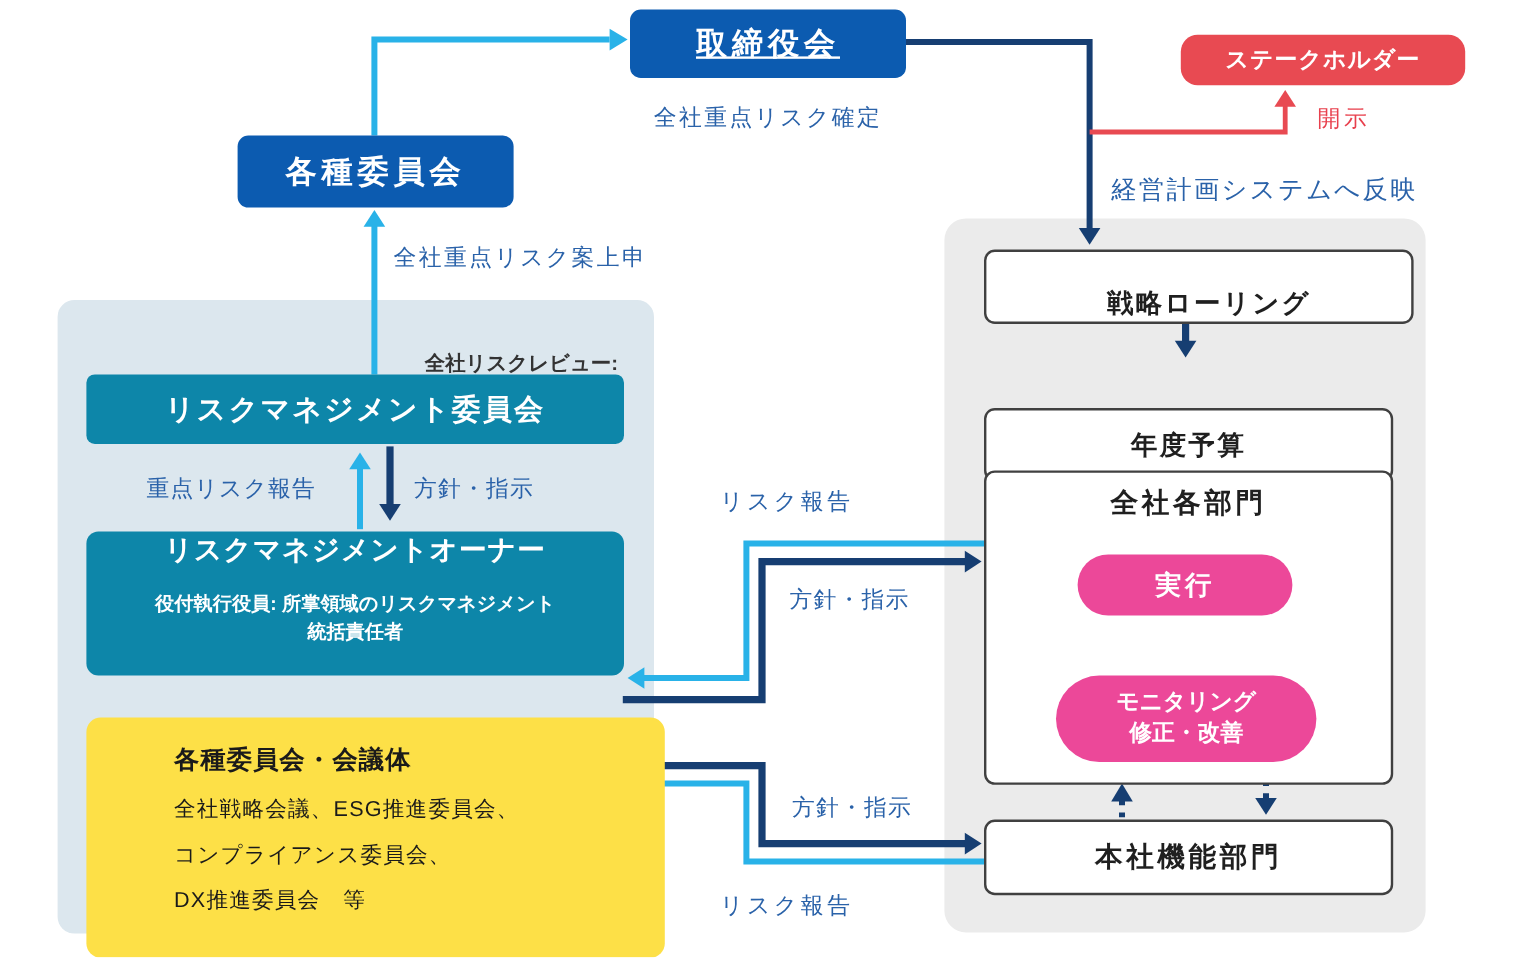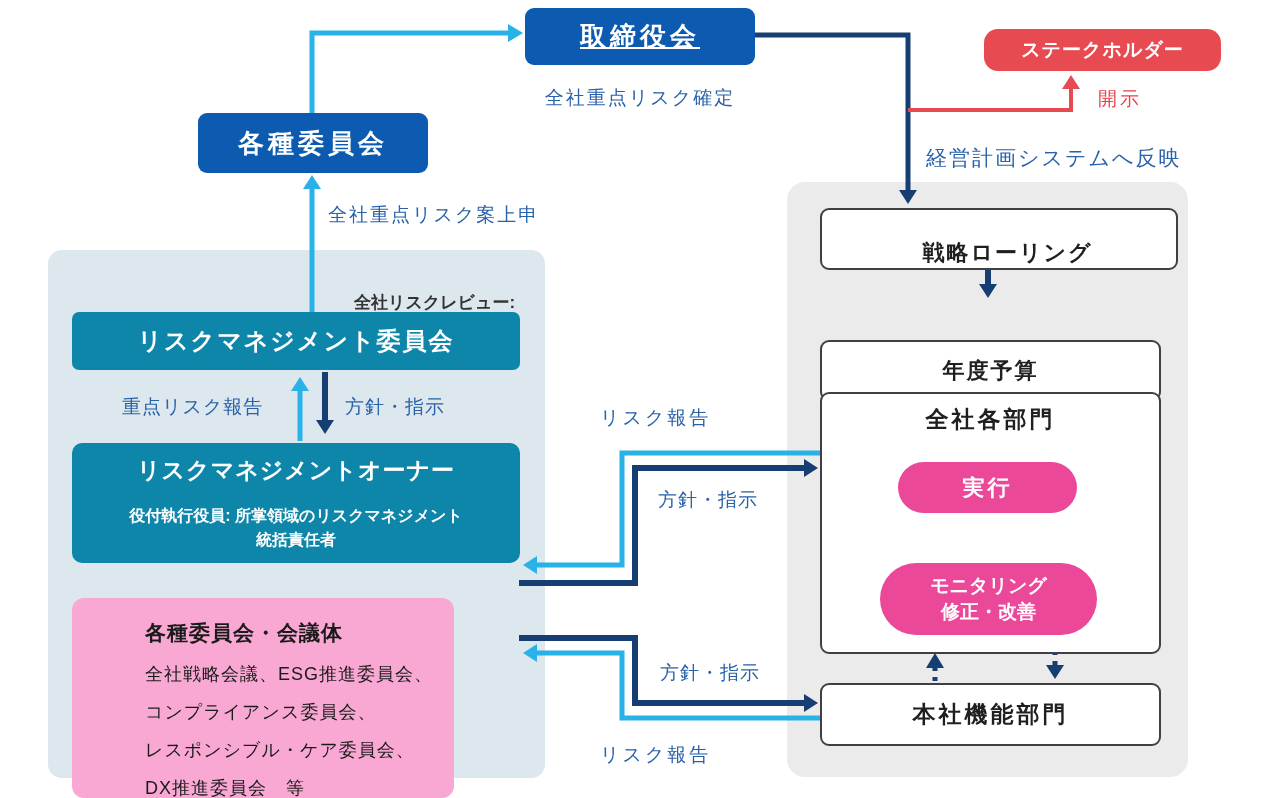--- a/index.html
+++ b/index.html
@@ -120,33 +120,32 @@
   </div>
 
   <div class="tealbox" style="left:72px;top:312px;width:448px;height:58px;border-radius:7px;font-size:24px;letter-spacing:2px;">
     <span>リスクマネジメント委員会</span>
   </div>
 
   <div class="lbl" style="left:122px;top:394px;letter-spacing:1px;">重点リスク報告</div>
   <div class="lbl" style="left:345px;top:394px;letter-spacing:1px;">方針・指示</div>
 
   <div class="tealbox" style="left:72px;top:443px;width:448px;height:120px;border-radius:10px;flex-direction:column;justify-content:flex-start;">
-    <div style="font-size:23px;letter-spacing:1px;margin-top:12px;">リスクマネジメントオーナー</div>
+    <div style="font-size:23px;letter-spacing:1px;">リスクマネジメントオーナー</div>
     <div style="font-size:16px;font-weight:bold;line-height:24px;margin-top:18px;text-align:center;">
       <div>役付執行役員: 所掌領域のリスクマネジメント</div>
       <div>統括責任者</div>
     </div>
   </div>
 
-  <div class="abs" style="left:72px;top:563px;width:382px;height:200px;background:#f9a8d4;border-radius:12px;">
+  <div class="abs" style="left:72px;top:563px;width:482px;height:200px;background:#fde047;border-radius:12px;">
     <div style="position:absolute;left:73px;top:21px;font-size:21px;font-weight:bold;color:#1a1a1a;letter-spacing:1px;">各種委員会・会議体</div>
     <div style="position:absolute;left:73px;top:57px;font-size:18px;color:#1a1a1a;line-height:38px;letter-spacing:1px;">
       <div>全社戦略会議、ESG推進委員会、</div>
       <div>コンプライアンス委員会、</div>
-      <div>レスポンシブル・ケア委員会、</div>
       <div>DX推進委員会　等</div>
     </div>
   </div>
 
   <div class="lbl" style="left:600px;top:405px;letter-spacing:3px;">リスク報告</div>
   <div class="lbl" style="left:658px;top:487px;letter-spacing:1px;">方針・指示</div>
   <div class="lbl" style="left:660px;top:660px;letter-spacing:1px;">方針・指示</div>
   <div class="lbl" style="left:600px;top:742px;letter-spacing:3px;">リスク報告</div>
 
   <div class="whitebox" style="left:820px;top:208px;width:337px;height:58px;align-items:flex-end;font-size:22px;letter-spacing:2px;padding-left:17px;">

